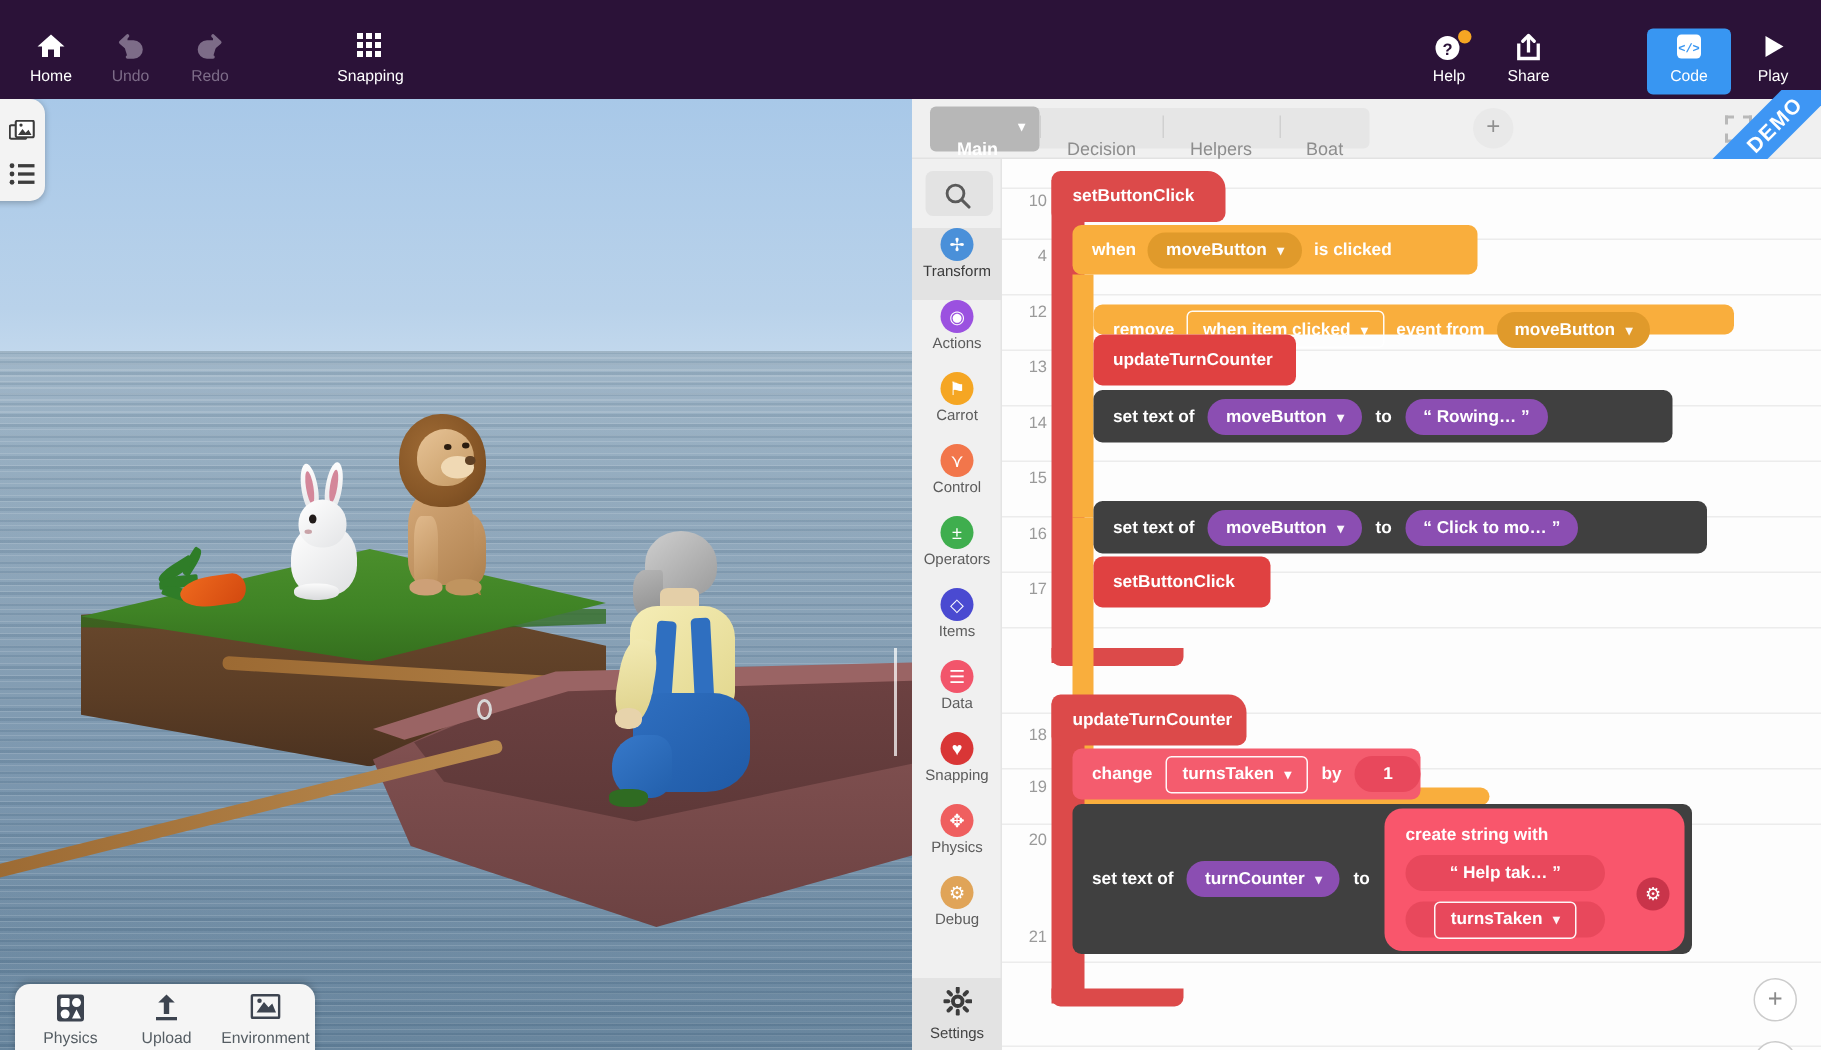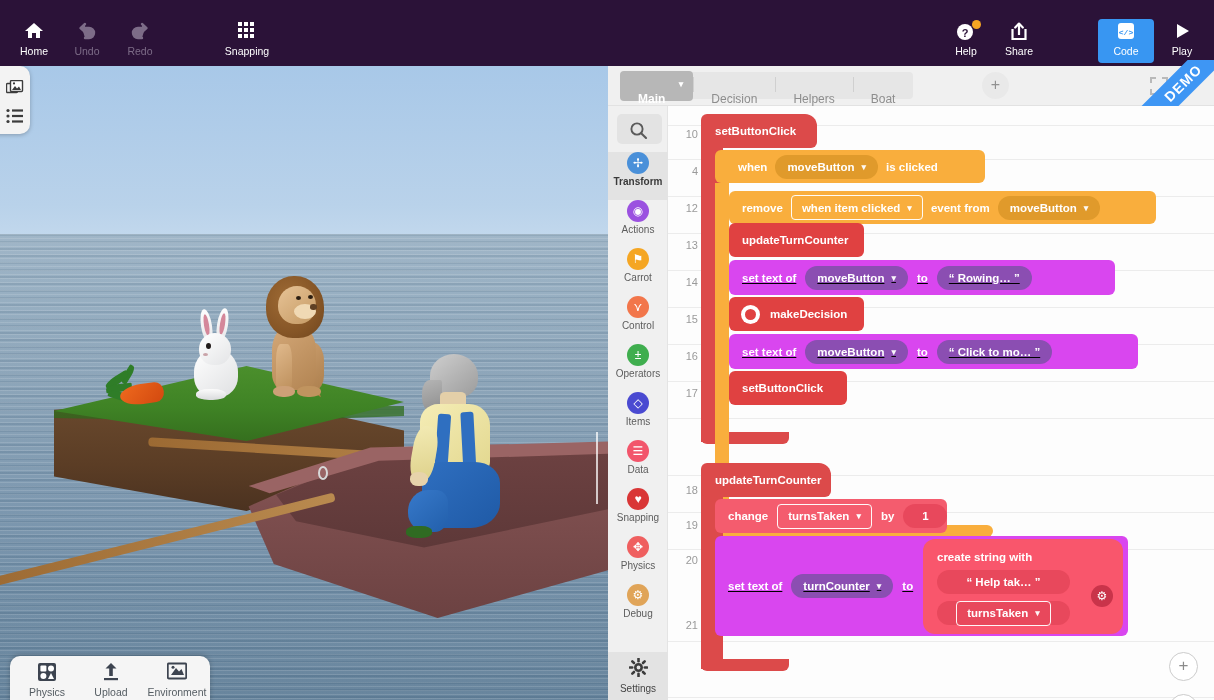--- a/index.html
+++ b/index.html
@@ -320,21 +320,21 @@
   #pal-search svg { position: absolute; left: 12px; top: 7px; }
   .pal-item {
     position: absolute; left: 0; width: 60px; height: 48px; text-align: center; cursor: pointer;
   }
   .pal-item.active { background: #e3e3e3; }
   .pal-dot {
     width: 22px; height: 22px; border-radius: 50%; margin: 0 auto;
     position: relative; color: #fff; font-size: 12px; line-height: 22px;
   }
   .pal-lab { display: block; font-size: 10px; color: #5c5c5c; margin-top: 2px; }
-  .pal-item.active .pal-lab { color: #3a3a3a; font-weight: bold; }
+  .pal-item.active .pal-lab { color: #3a3a3a; font-weight: normal; }
 
   #pal-settings {
     position: absolute; left: 0; bottom: 0; width: 60px; height: 48px;
     background: #e3e3e3; text-align: center; cursor: pointer; padding-top: 6px;
   }
   #pal-settings .pal-lab { color: #444; }
 
   
   #canvas {
     position: absolute; left: 60px; top: 40px; width: 546px; height: 594px;
@@ -357,21 +357,21 @@
   
   .def-hat {
     background: #dc4a4a; border-radius: 6px 12px 6px 6px;
     height: 34px; display: flex; align-items: center; padding: 0 14px;
   }
   .def-spine { background: #dc4a4a; position: absolute; }
   .def-foot  { background: #dc4a4a; position: absolute; border-radius: 0 0 6px 6px; }
 
   .orange-blk { background: #f9ae3d; }
   .orange-dark { background: #e09a2b; }
-  .purple-blk { background: #d946ef; text-decoration: underline; }
+  .purple-blk { background: #404040; }
   .red-blk { background: #e04141; }
   .pink-blk { background: #f45c6e; }
 
   .pill {
     display: inline-flex; align-items: center; border-radius: 14px;
     height: 24px; padding: 0 12px; font-size: 11.5px; font-weight: bold; color: #fff;
     white-space: nowrap;
   }
   .pill .car { margin-left: 7px; font-size: 9px; opacity: .95; }
   .field {
@@ -746,35 +746,35 @@
     <div class="gutter-num" style="top:513px">21</div>
 
     <div class="def-spine" style="left:33px; top:14px; width:22px; height:322px;"></div>
     <div class="def-foot" style="left:33px; top:326px; width:88px; height:12px;"></div>
 
     <div class="blk def-hat" style="left:33px; top:8px; width:116px;">
       <span class="blk-label">setButtonClick</span>
     </div>
 
     <div class="blk orange-blk" style="left:47px; top:44px; width:270px; height:33px;">
-      <div style="display:flex; align-items:center; height:33px; padding-left:23px; gap:8px;">
+      <div style="display:flex; align-items:center; height:33px; padding-left:13px; gap:8px;">
         <span class="txtlbl">when</span>
         <span class="pill orange-dark">
           <span>moveButton</span>
           <span class="car">▾</span>
         </span>
         <span class="txtlbl">is clicked</span>
       </div>
     </div>
 
     <div class="orange-blk" style="position:absolute; left:47px; top:77px; width:14px; height:162px;"></div>
     <div class="orange-blk" style="position:absolute; left:47px; top:419px; width:278px; height:12px; border-radius:0 6px 6px 0;"></div>
     <div class="orange-blk" style="position:absolute; left:47px; top:239px; width:14px; height:184px;"></div>
 
-    <div class="blk orange-blk" style="left:61px; top:85px; width:427px; height:33px;">
+    <div class="blk orange-blk" style="left:61px; top:97px; width:427px; height:20px;">
       <div style="display:flex; align-items:center; height:33px; padding-left:13px; gap:8px;">
         <span class="txtlbl">remove</span>
         <span class="field">
           <span>when item clicked</span>
           <span class="car">▾</span>
         </span>
         <span class="txtlbl">event from</span>
         <span class="pill orange-dark">
           <span>moveButton</span>
           <span class="car">▾</span>
@@ -795,26 +795,20 @@
           <span>moveButton</span>
           <span class="car">▾</span>
         </span>
         <span class="txtlbl">to</span>
         <span class="pill" style="background:#8b4eb2">
           <span>“  Rowing…  ”</span>
         </span>
       </div>
     </div>
 
-    <div class="blk red-blk" style="left:61px; top:191px; width:135px; height:34px;">
-      <div style="display:flex; align-items:center; height:34px; padding-left:12px; gap:10px;">
-        <span class="fn-globe"></span>
-        <span class="blk-label">makeDecision</span>
-      </div>
-    </div>
 
     <div class="blk purple-blk" style="left:61px; top:228px; width:409px; height:35px;">
       <div style="display:flex; align-items:center; height:35px; padding-left:13px; gap:9px;">
         <span class="txtlbl">set text of</span>
         <span class="pill" style="background:#8b4eb2">
           <span>moveButton</span>
           <span class="car">▾</span>
         </span>
         <span class="txtlbl">to</span>
         <span class="pill" style="background:#8b4eb2">

